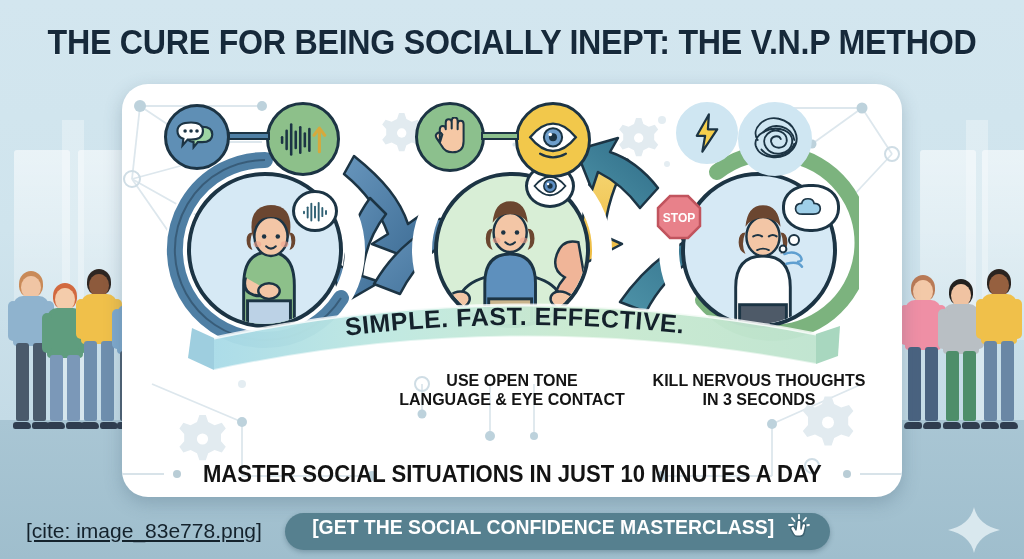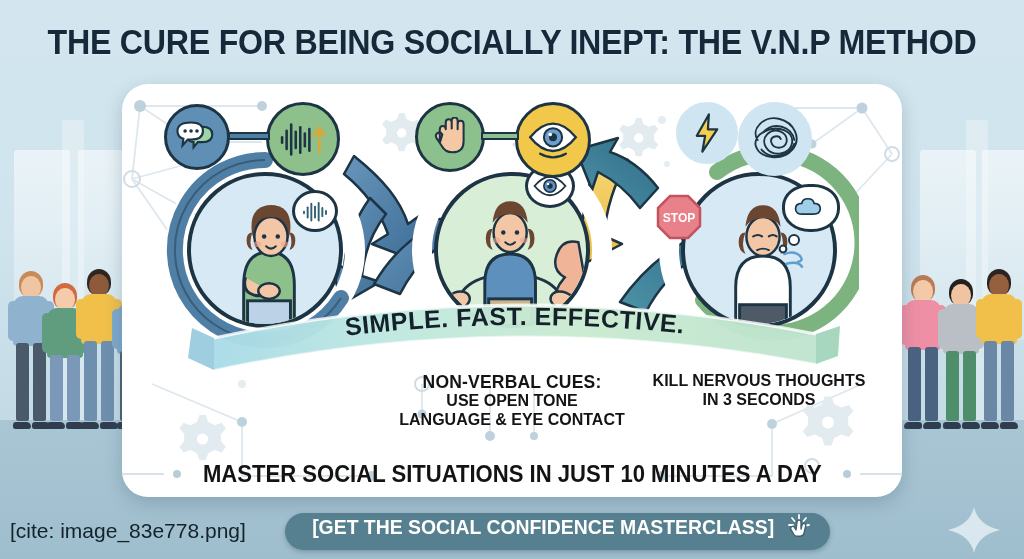--- a/index.html
+++ b/index.html
@@ -106,24 +106,25 @@
   #tagline {
     font-family:"Liberation Sans Narrow","Liberation Sans",sans-serif;
     font-weight:bold; font-size:23px; color:#131313; white-space:nowrap;
     transform:scaleX(.96);
   }
   .tl-dot { width:8px; height:8px; border-radius:50%; background:#b9cdd6; flex:none; }
   .tl-line { width:60px; height:2px; background:#d8e3e9; flex:none; }
 
   
   #cite {
-    position:absolute; left:10px; top:519px;
+    position:absolute; left:26px; top:519px;
     font-size:21px; color:#14222c;
     font-family:"Liberation Sans","DejaVu Sans",sans-serif;
     white-space:nowrap;
+    text-decoration:underline;
   }
   #cta {
     position:absolute; left:285px; top:513px; height:37px;
     background:#56808f; border-radius:19px;
     display:flex; align-items:center; padding:0 17px 9px 20px; gap:6px;
     box-shadow:0 2px 5px rgba(30,60,75,.3);
   }
   #cta-label {
     font-family:"Liberation Sans Narrow","Liberation Sans",sans-serif;
     font-weight:bold; font-size:20px; color:#ffffff; white-space:nowrap;
@@ -525,21 +526,20 @@
     <path d="M70 48 L92 58 L92 90 L66 78 Z" fill="#93c9dc" opacity=".9"></path>
     <path d="M694 54 L718 46 L716 76 L694 84 Z" fill="#9fd3b8" opacity=".9"></path>
   </svg>
   <svg id="ribbon-text" viewBox="0 0 780 100">
     <text font-family="Liberation Sans Narrow, Liberation Sans, sans-serif" font-size="25" font-weight="bold" fill="#14212b" letter-spacing="0.5">
       <textPath href="#ribbonPath" startOffset="50%" text-anchor="middle">SIMPLE. FAST. EFFECTIVE.</textPath>
     </text>
   </svg>
 
   <div class="caption" style="left:260px;">
-    <div class="cap-l1">NON-VERBAL CUES:</div>
     <div class="cap-l2">USE OPEN TONE</div>
     <div class="cap-l3">LANGUAGE &amp; EYE CONTACT</div>
   </div>
   <div class="caption" style="left:507px;">
     <div class="cap-l2">KILL NERVOUS THOUGHTS</div>
     <div class="cap-l3">IN 3 SECONDS</div>
   </div>
 
   <div id="tagline-row">
     <div class="tl-line"></div>

